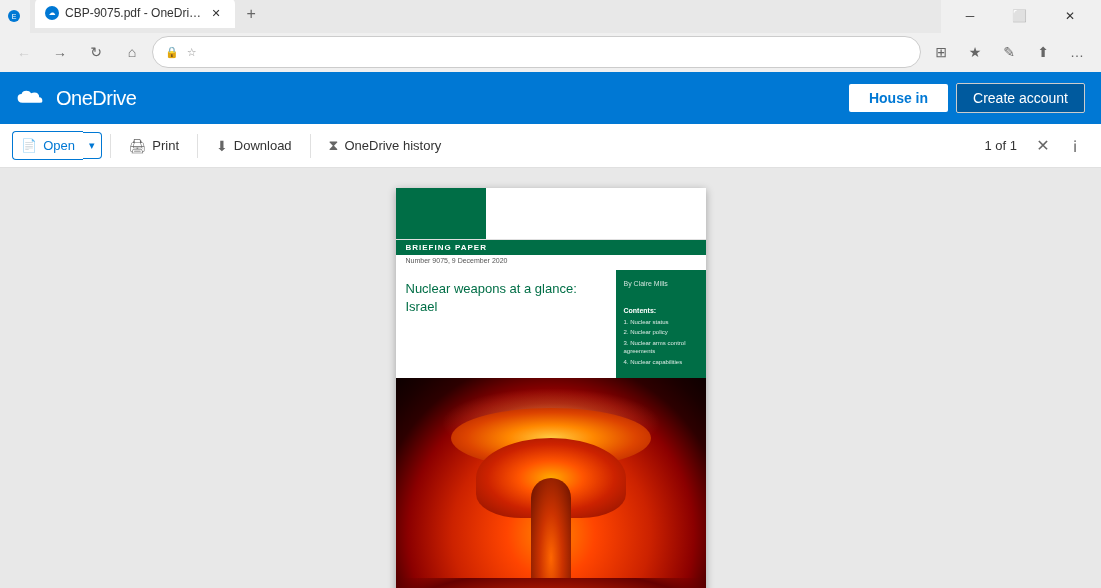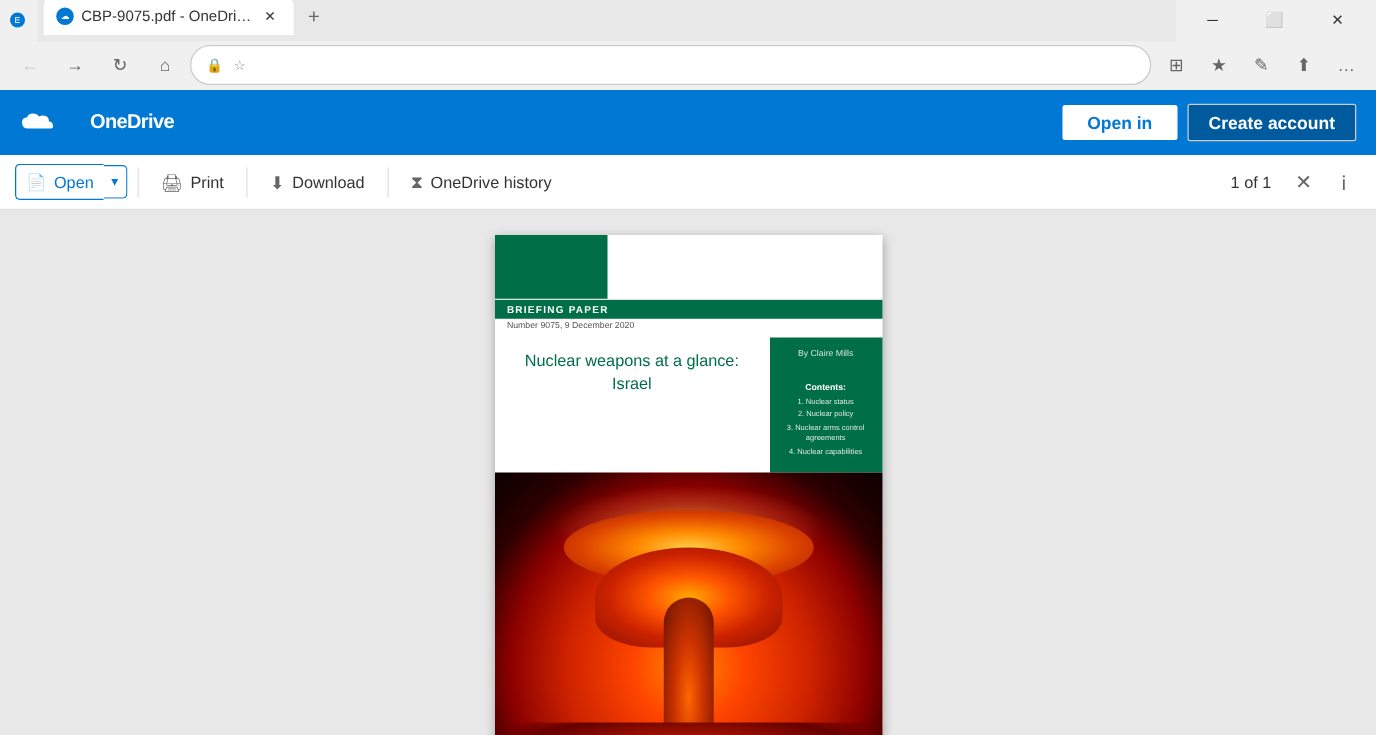--- a/index.html
+++ b/index.html
@@ -76,24 +76,24 @@
     .onedrive-header {
       display: flex;
       align-items: center;
       height: 52px;
       background: #0078d4;
       padding: 0 16px;
     }
     .onedrive-logo {
       display: flex;
       align-items: center;
-      gap: 24px;
+      gap: 8px;
       color: white;
-      font-size: 16px;
-      font-weight: 700;
+      font-size: 20px;
+      font-weight: 400;
       letter-spacing: -0.5px;
     }
     .onedrive-cloud {
       width: 32px;
       height: 20px;
     }
     .header-spacer { flex: 1; }
     .sign-in-btn {
       padding: 6px 20px;
       background: white;
@@ -105,21 +105,21 @@
       cursor: pointer;
       margin-right: 8px;
     }
     .create-account-btn {
       padding: 6px 16px;
       background: #005a9e;
       color: white;
       border: 1px solid #ccc;
       border-radius: 2px;
       font-size: 14px;
-      font-weight: 700;
+      font-weight: 400;
       cursor: pointer;
     }
 
     
     .pdf-toolbar {
       display: flex;
       align-items: center;
       height: 44px;
       background: white;
       border-bottom: 1px solid #e0e0e0;
@@ -194,21 +194,20 @@
       letter-spacing: 1px;
     }
     .briefing-number {
       font-size: 7px;
       color: #555;
       padding: 2px 10px 6px;
     }
 
     .doc-body {
       display: flex;
-      text-align: center;
     }
     .doc-main {
       flex: 1;
       padding: 10px;
     }
     .doc-title {
       font-size: 13px;
       color: #006e46;
       font-weight: 400;
       line-height: 1.4;
@@ -336,21 +335,21 @@
 </div>
 
 <div class="onedrive-header">
   <div class="onedrive-logo">
     <svg class="onedrive-cloud" viewBox="0 0 40 24" fill="white">
       <path d="M8 18 Q2 18 2 12 Q2 7 7 7 Q8 3 13 3 Q17 3 19 6 Q21 5 23 5 Q29 5 29 11 Q33 11 33 16 Q33 18 30 18 Z"></path>
     </svg>
     <span>OneDrive</span>
   </div>
   <div class="header-spacer"></div>
-  <button class="sign-in-btn">Open in</button>
+  <button class="sign-in-btn">House in</button>
   <button class="create-account-btn">Create account</button>
 </div>
 
 <div class="pdf-toolbar">
   <div class="open-dropdown">
     <button class="open-main">
       <span style="font-size:13px;">📄</span>
       <span>Open</span>
     </button>
     <button class="open-arrow">

